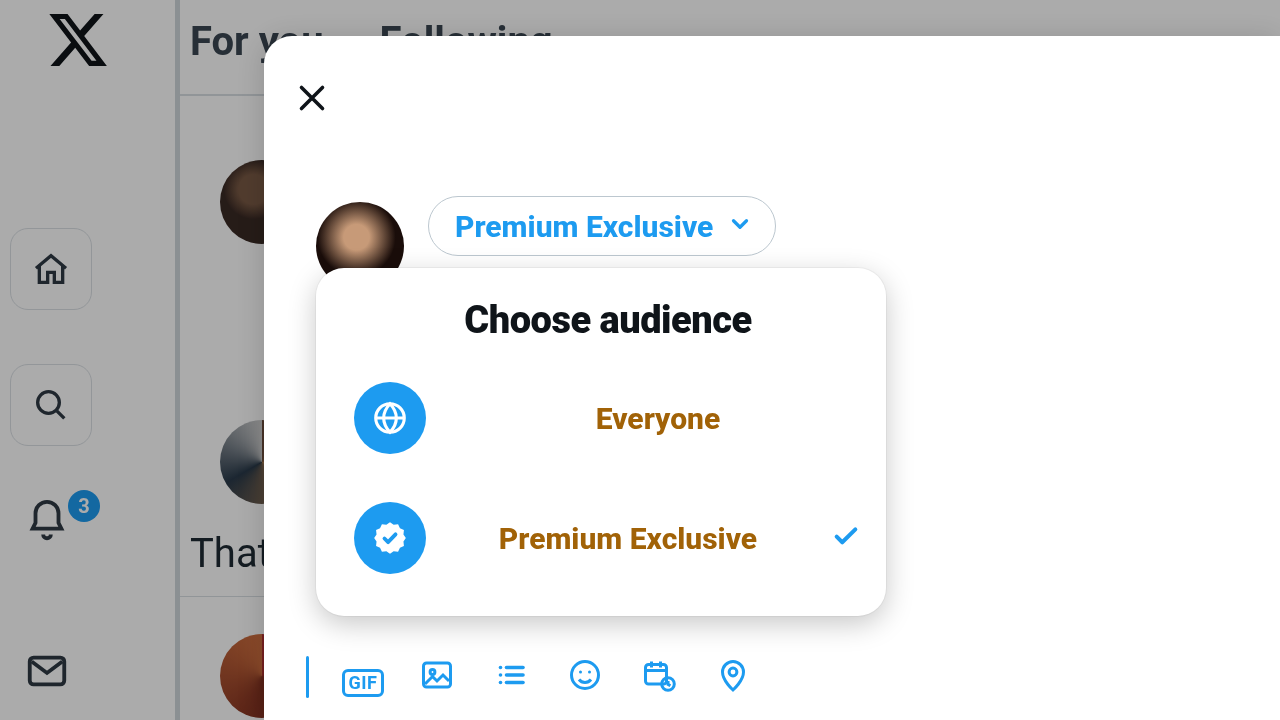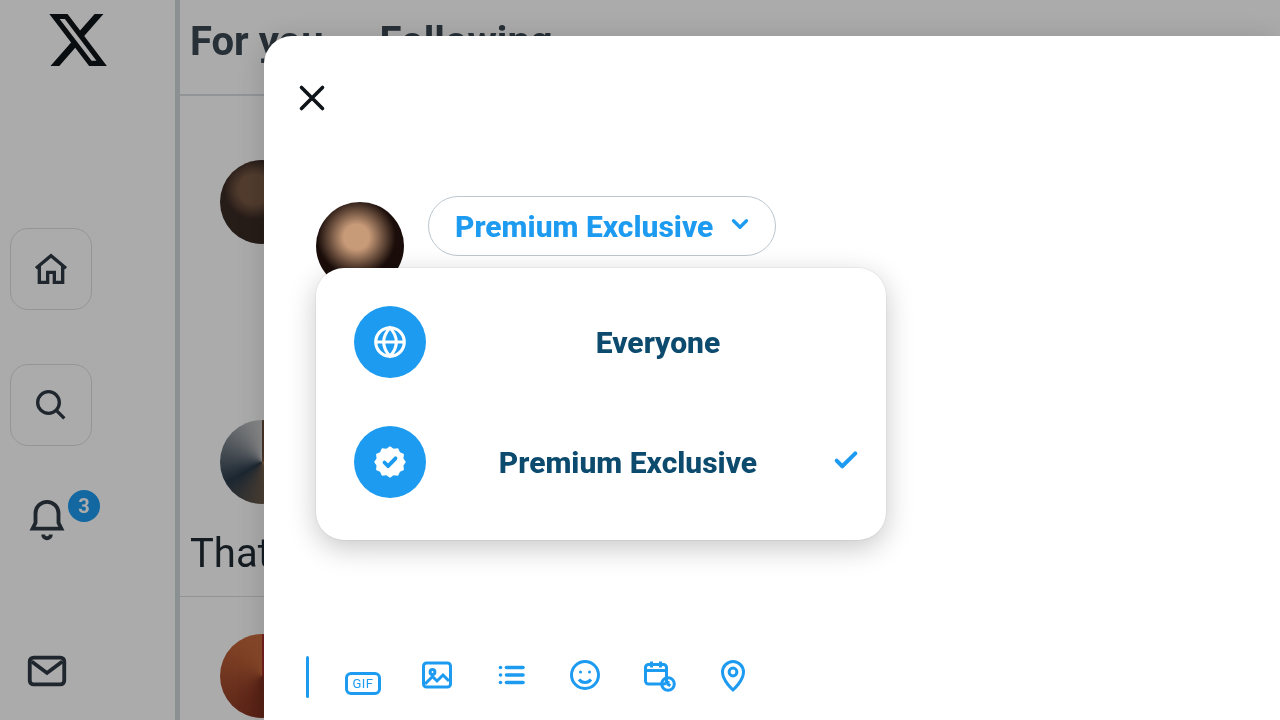--- a/index.html
+++ b/index.html
@@ -49,28 +49,28 @@
 
   .aud-pill { position:absolute; left:164px; top:160px; height:60px; padding:0 22px 0 26px; border:1px solid #bcc7cf; border-radius:999px; display:flex; align-items:center; gap:14px; color:#1d9bf0; font-weight:800; font-size:30px; cursor:pointer; }
   .aud-pill .chev svg { width:26px; height:26px; }
 
   .dropdown { position:absolute; left:52px; top:232px; width:570px; background:#fff; border-radius:28px; box-shadow: 0 8px 28px rgba(0,0,0,0.22), 0 0 0 1px rgba(0,0,0,0.04); padding: 24px 20px 28px 34px; }
   .dropdown h2 { font-size:38px; font-weight:900; color:#0f1419; margin: 6px 0 26px 0; letter-spacing:-0.5px; }
   .opt { display:flex; align-items:center; gap:28px; padding:14px 4px; cursor:pointer; }
   .opt + .opt { margin-top: 20px; }
   .opt .ic { width:72px; height:72px; border-radius:50%; background:#1d9bf0; display:flex; align-items:center; justify-content:center; flex:0 0 auto; }
   .opt .ic svg { width:38px; height:38px; }
-  .opt .lbl { font-size:30px; font-weight:800; color:#0c4a6e; flex:1; }
+  .opt .lbl { font-size:30px; font-weight:800; color:#a16207; flex:1; }
   .opt .check svg { width:32px; height:32px; }
 
   .toolbar { position:absolute; left:42px; bottom:22px; display:flex; align-items:center; gap:34px; }
   .tb-sep { width:3px; height:42px; background:#1d9bf0; border-radius:2px; }
   .tb-btn { display:flex; align-items:center; justify-content:center; width:40px; height:40px; cursor:pointer; }
   .tb-btn svg { width:36px; height:36px; }
-  .gif-box { border:3px solid #1d9bf0; border-radius:6px; padding:2px 4px; font-size:13px; font-weight:400; color:#1d9bf0; letter-spacing:0.5px; line-height:1;margin-top:12px; }
+  .gif-box { border:3px solid #1d9bf0; border-radius:6px; padding:2px 4px; font-size:18px; font-weight:700; color:#1d9bf0; letter-spacing:0.5px; line-height:1;margin-top:12px; }
 
 </style>
 </head>
 <body>
 
 <div class="bg">
 
   <div class="rail">
     <div class="logo-wrap">
       <svg viewBox="0 0 24 24" fill="#0f1419">
@@ -135,20 +135,21 @@
   <div class="aud-pill">
     <span>Premium Exclusive</span>
     <span class="chev">
       <svg viewBox="0 0 24 24" fill="none" stroke="#1d9bf0" stroke-width="3" stroke-linecap="round" stroke-linejoin="round">
           <path d="m6 9 6 6 6-6"></path>
         </svg>
     </span>
   </div>
 
   <div class="dropdown">
+    <h2>Choose audience</h2>
 
     <div class="opt">
       <div class="ic">
         <svg viewBox="0 0 24 24" fill="none" stroke="#fff" stroke-width="2">
             <circle cx="12" cy="12" r="9"></circle>
             <path d="M3 12h18M12 3c2.5 2.7 4 5.7 4 9s-1.5 6.3-4 9c-2.5-2.7-4-5.7-4-9s1.5-6.3 4-9z"></path>
           </svg>
       </div>
       <div class="lbl">Everyone</div>
     </div>

